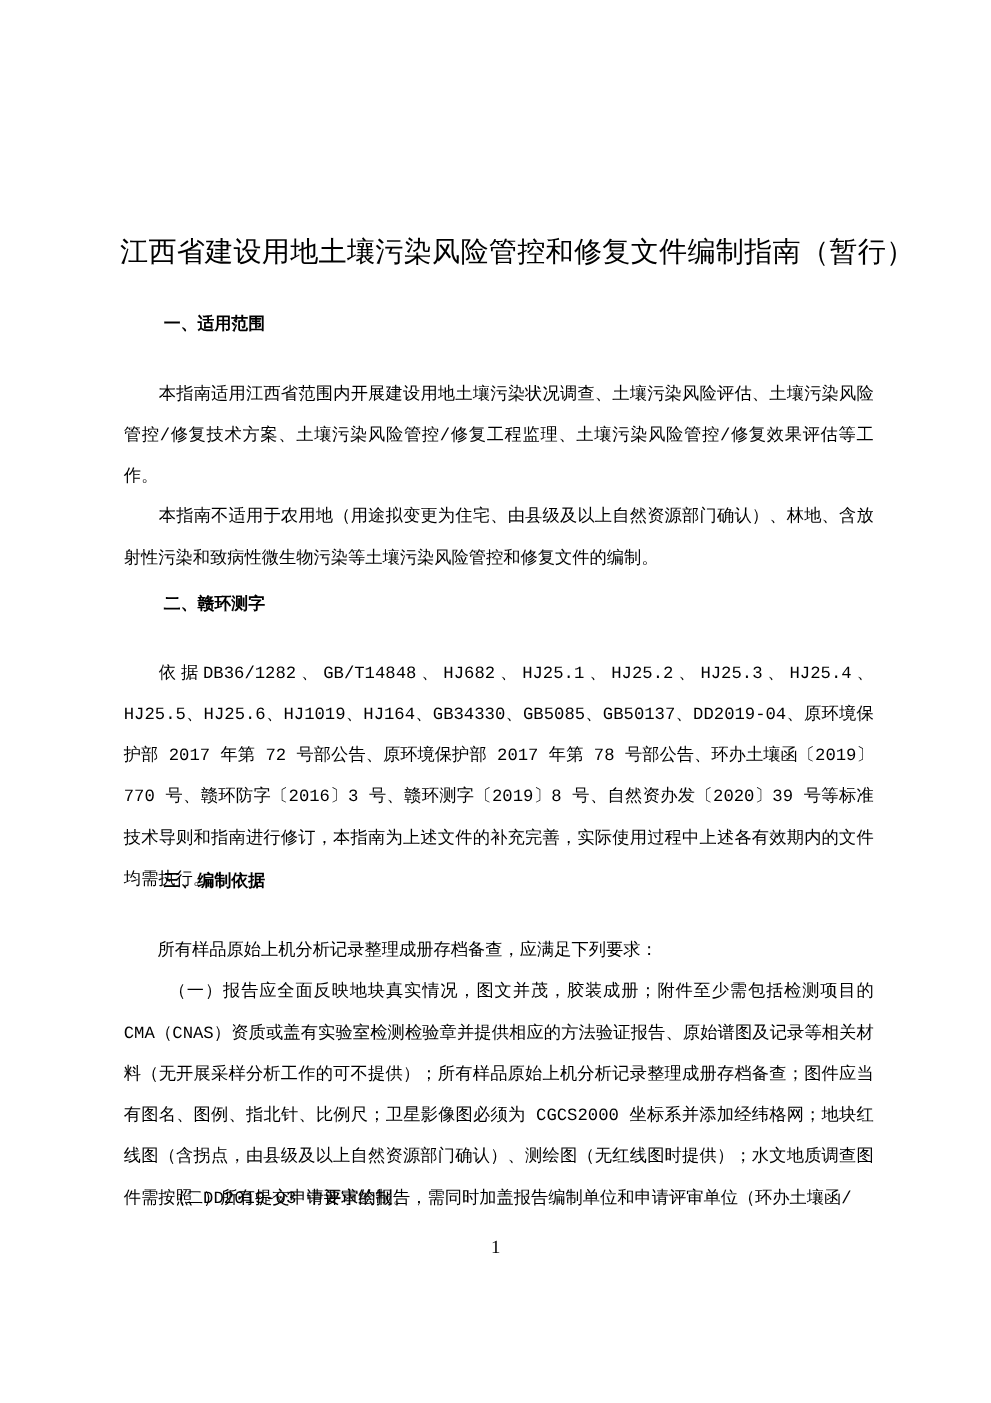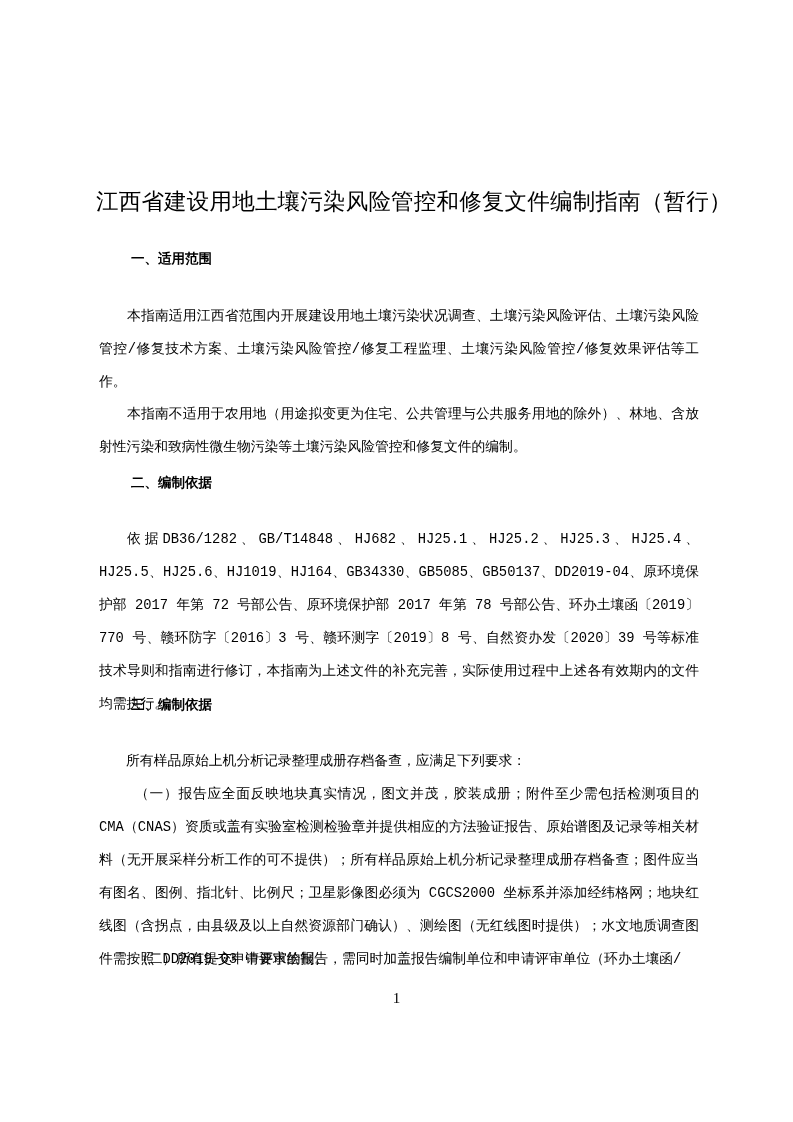--- a/index.html
+++ b/index.html
@@ -18,23 +18,23 @@
              font-family: "Liberation Serif", serif; font-size: 15px; }
 </style>
 </head>
 <body>
 
 <div>
   <div class="title">江西省建设用地土壤污染风险管控和修复文件编制指南（暂行）</div>
 
   <div class="h" style="top:250px">一、适用范围</div>
   <p class="p" style="top:300px">本指南适用江西省范围内开展建设用地土壤污染状况调查、土壤污染风险评估、土壤污染风险管控/修复技术方案、土壤污染风险管控/修复工程监理、土壤污染风险管控/修复效果评估等工作。</p>
-  <p class="p" style="top:398px">本指南不适用于农用地（用途拟变更为住宅、公共管理与公共服务用地的除外）、林地、含放射性污染和致病性微生物污染等土壤污染风险管控和修复文件的编制。</p>
+  <p class="p" style="top:398px">本指南不适用于农用地（用途拟变更为住宅、由县级及以上自然资源部门确认）、林地、含放射性污染和致病性微生物污染等土壤污染风险管控和修复文件的编制。</p>
 
-  <div class="h" style="top:474px">二、编制依据</div>
+  <div class="h" style="top:474px">二、赣环测字</div>
   <p class="p" style="top:523px">依据DB36/1282、GB/T14848、HJ682、HJ25.1、HJ25.2、HJ25.3、HJ25.4、HJ25.5、HJ25.6、HJ1019、HJ164、GB34330、GB5085、GB50137、DD2019-04、原环境保护部 2017 年第 72 号部公告、原环境保护部 2017 年第 78 号部公告、环办土壤函〔2019〕770 号、赣环防字〔2016〕3 号、赣环测字〔2019〕8 号、自然资办发〔2020〕39 号等标准技术导则和指南进行修订，本指南为上述文件的补充完善，实际使用过程中上述各有效期内的文件均需执行。</p>
 
   <div class="h" style="top:696px">三、编制依据</div>
   <p class="p noindent" style="top:745px">所有样品原始上机分析记录整理成册存档备查，应满足下列要求：</p>
   <p class="p indent1" style="top:778px">（一）报告应全面反映地块真实情况，图文并茂，胶装成册；附件至少需包括检测项目的 CMA（CNAS）资质或盖有实验室检测检验章并提供相应的方法验证报告、原始谱图及记录等相关材料（无开展采样分析工作的可不提供）；所有样品原始上机分析记录整理成册存档备查；图件应当有图名、图例、指北针、比例尺；卫星影像图必须为 CGCS2000 坐标系并添加经纬格网；地块红线图（含拐点，由县级及以上自然资源部门确认）、测绘图（无红线图时提供）；水文地质调查图件需按照 DD2019-03 中要求绘制。</p>
   <p class="p indent1" style="top:943px">（二）所有提交申请评审的报告，需同时加盖报告编制单位和申请评审单位（环办土壤函/</p>
 
   <div class="pagenum">1</div>
 </div>
 

